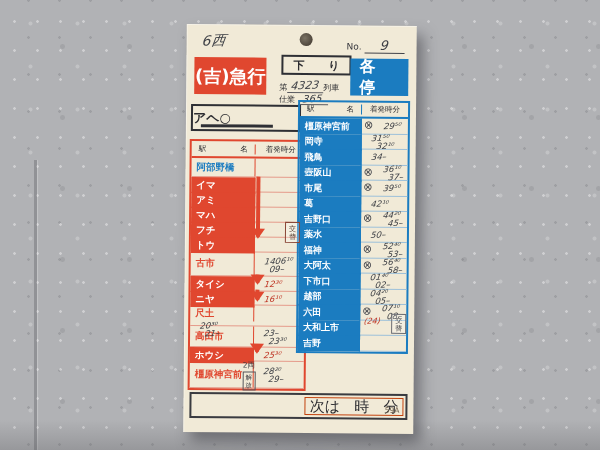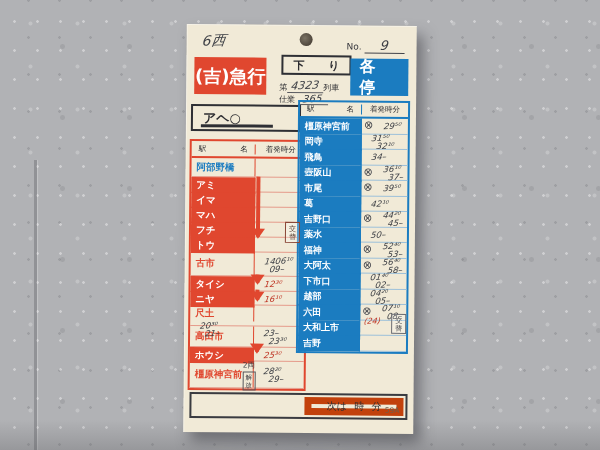--- a/index.html
+++ b/index.html
@@ -39,21 +39,21 @@
     border:2px solid #2e2f34;display:flex;align-items:center;justify-content:space-between;
     padding:0 10px;box-sizing:border-box;font-size:11px;font-weight:bold;}
   .trainline{position:absolute;left:93px;top:54px;width:74px;font-size:8px;
     display:flex;align-items:flex-end;}
   .dutyline{position:absolute;left:93px;top:68px;width:74px;font-size:8px;}
   .uline{display:inline-block;border-bottom:1px solid #5a5b60;text-align:center;}
   .trainline .uline{width:36px;} .dutyline .uline{width:30px;}
   .trainline .hw{font-size:11px;} .dutyline .hw{font-size:10px;}
   .originbox{position:absolute;left:5px;top:80px;width:110px;height:27px;
     border:2px solid #2e2f34;font-size:13px;font-weight:bold;
-    display:flex;align-items:center;padding-left:10px;box-sizing:border-box;}
+    display:flex;align-items:center;box-sizing:border-box;}
   .originbox .ou{position:absolute;left:8px;bottom:2px;width:72px;height:3px;background:#2e2f34;}
   
   .ttable{position:absolute;box-sizing:border-box;}
   .ttable.lt{left:4px;top:115px;width:118px;border:2px solid var(--red);}
   .ttable.rt{left:112px;top:75px;width:112px;border:2px solid var(--blue);}
   .thead{display:flex;font-size:7.5px;color:#2c2c30;align-items:center;}
   .lt .thead{height:15px;border-bottom:2px solid var(--red);}
   .rt .thead{height:14px;border-bottom:2px solid var(--blue);}
   .thead .h1{box-sizing:border-box;padding:0 7px;display:flex;justify-content:space-between;align-items:center;}
   .lt .h1{width:64px;border-right:1px solid var(--red);}
@@ -84,22 +84,22 @@
     line-height:8px;text-align:center;box-sizing:border-box;padding-top:2px;background:rgba(255,255,255,.25);}
   .uncouple{position:absolute;left:56px;top:336px;width:18px;text-align:center;}
   .uncouple .cars{font-size:7.5px;color:#3a3b40;}
   .uncouple .act{margin:1px auto 0;width:13px;height:19px;border:1px solid #55565c;
     font-size:6.5px;line-height:8px;color:#3a3b40;padding-top:1px;box-sizing:border-box;}
   .rednote{position:absolute;font-size:8px;}
   
   .footerbox{position:absolute;left:6px;right:6px;top:368px;height:26px;
     border:2px solid #3a3b40;box-sizing:border-box;}
   .footerbox .inner{position:absolute;left:53%;right:2px;top:2px;bottom:2px;
-    border:7px solid #c2410c;display:flex;align-items:center;justify-content:space-between;
-    padding:0 15px;font-size:10px;}
+    border:1px solid #c2410c;display:flex;align-items:center;justify-content:space-between;
+    padding:0 4px;font-size:15px;}
   .formcode{position:absolute;right:14px;top:380px;font-size:7.5px;color:#6e5f4c;}
 </style>
 </head>
 <body>
 
 <div class="wall">
   <div class="seam"></div>
   <div class="ground"></div>
 </div>
 
@@ -147,27 +147,27 @@
       <span class="h2">着発時分</span>
     </div>
     <div id="left-rows">
         <div class="trow" style="height: 19px;">
           <span class="sname blue-text">阿部野橋</span>
           <span class="stime">
             <span class="tl"></span>
           </span>
         </div>
         <div class="trow" style="height: 15px;">
+          <span class="sname red-bg">イマ</span>
+          <span class="stime">
+            <span class="tl"></span>
+          </span>
+        </div>
+        <div class="trow" style="height: 15px;">
           <span class="sname red-bg">アミ</span>
-          <span class="stime">
-            <span class="tl"></span>
-          </span>
-        </div>
-        <div class="trow" style="height: 15px;">
-          <span class="sname red-bg">イマ</span>
           <span class="stime">
             <span class="tl"></span>
           </span>
         </div>
         <div class="trow" style="height: 15px;">
           <span class="sname red-bg">マハ</span>
           <span class="stime">
             <span class="tl"></span>
           </span>
         </div>

